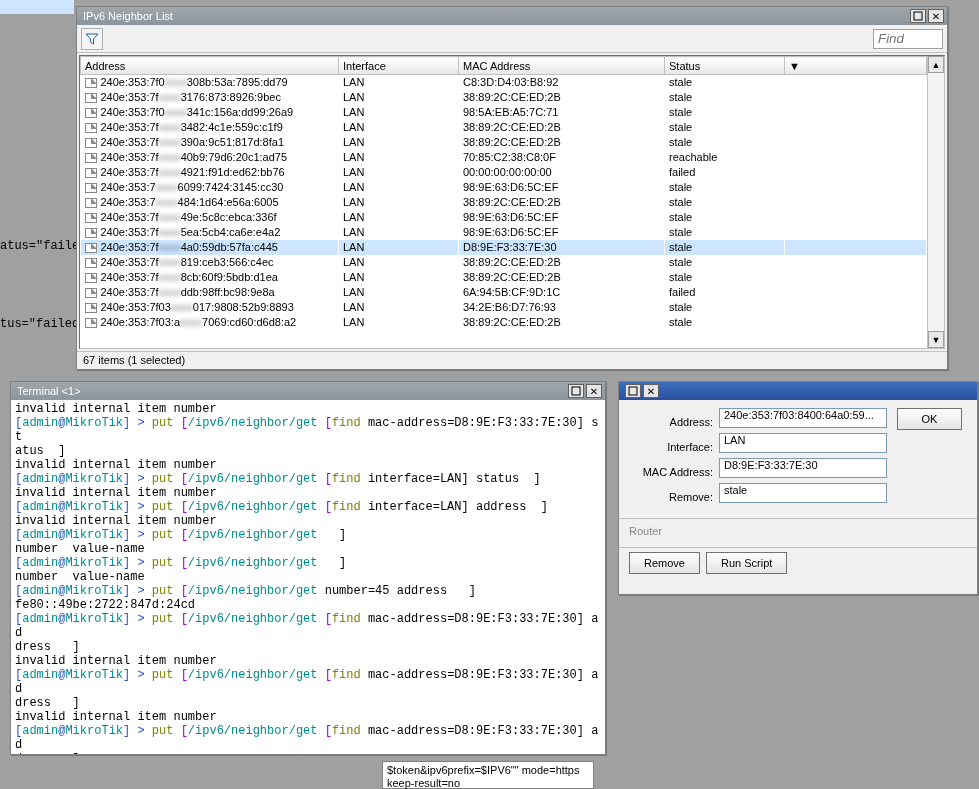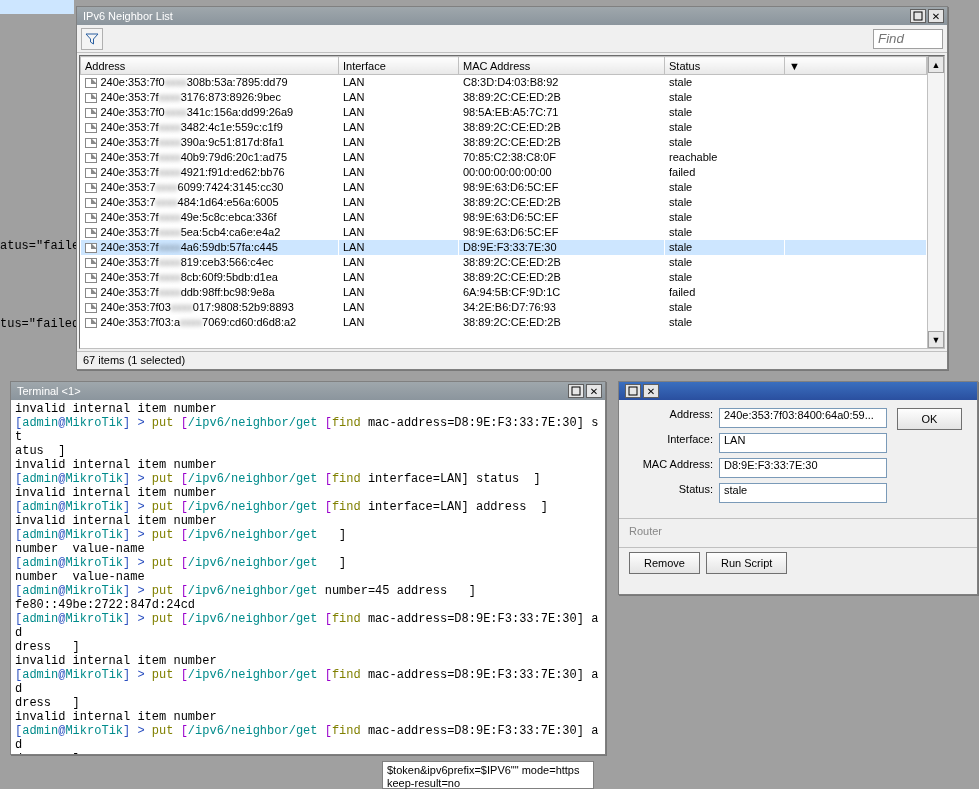--- a/index.html
+++ b/index.html
@@ -113,21 +113,21 @@
     font-size:12px; line-height:14px; padding:2px 4px;
     overflow:hidden; white-space:pre-wrap; word-break:break-all;
   }
   .t-blue{color:#2a4fbf;}
   .t-teal{color:#008b8b;}
   .t-purple{color:#9900cc;}
   .t-olive{color:#808000;}
   .t-green{color:#000000;}
   
   .form{padding:8px 10px 6px;}
-  .formrow{display:flex;align-items:flex-start;margin-bottom:5px;}
+  .formrow{display:flex;align-items:flex-end;margin-bottom:5px;}
   .formrow label{width:90px;text-align:right;padding-right:6px;}
   .forminput{flex:1;height:20px;border:1px solid #7a9ab8;background:#fff;padding:0 4px;overflow:hidden;white-space:nowrap;text-overflow:ellipsis;}
   .okbtn,.actbtn{height:22px;border:1px solid #707070;background:linear-gradient(#fefefe,#e4e4e4);cursor:pointer;padding:0 14px;font-size:11px;}
   .okbtn{width:65px;}
   .sep{height:1px;background:#c0c0c0;margin:4px 0;}
   .greylbl{color:#888;padding:2px 10px 6px;}
   .btnrow{display:flex;gap:6px;padding:0 10px 8px;}
   
   .bgtxt{position:absolute;font-family:"Courier New",monospace;font-size:12px;}
   .bgstrip{position:absolute;left:0;top:0;width:74px;height:14px;background:#cde6ff;}
@@ -252,21 +252,21 @@
               <td></td>
             </tr>
             <tr>
               <td><span class="fileicon"></span><span>240e:353:7f</span><span class="blur">xxxx</span><span>5ea:5cb4:ca6e:e4a2</span></td>
               <td>LAN</td>
               <td>98:9E:63:D6:5C:EF</td>
               <td>stale</td>
               <td></td>
             </tr>
             <tr class="selected">
-              <td><span class="fileicon"></span><span>240e:353:7f</span><span class="blur">xxxx</span><span>4a6:59db:57fa:c445</span></td>
+              <td><span class="fileicon"></span><span>240e:353:7f</span><span class="blur">xxxx</span><span>4a0:59db:57fa:c445</span></td>
               <td>LAN</td>
               <td>D8:9E:F3:33:7E:30</td>
               <td>stale</td>
               <td></td>
             </tr>
             <tr>
               <td><span class="fileicon"></span><span>240e:353:7f</span><span class="blur">xxxx</span><span>819:ceb3:566:c4ec</span></td>
               <td>LAN</td>
               <td>38:89:2C:CE:ED:2B</td>
               <td>stale</td>
@@ -347,21 +347,21 @@
           </div>
         <div class="formrow">
             <label>Interface:</label>
             <div class="forminput">LAN</div>
           </div>
         <div class="formrow">
             <label>MAC Address:</label>
             <div class="forminput">D8:9E:F3:33:7E:30</div>
           </div>
         <div class="formrow">
-            <label>Status:</label>
+            <label>Remove:</label>
             <div class="forminput">stale</div>
           </div>
       </div>
       <div style="width:70px"><button class="okbtn">OK</button></div>
     </div>
   </div>
   <div class="sep"></div>
   <div class="greylbl">Router</div>
   <div class="sep"></div>
   <div class="btnrow">

